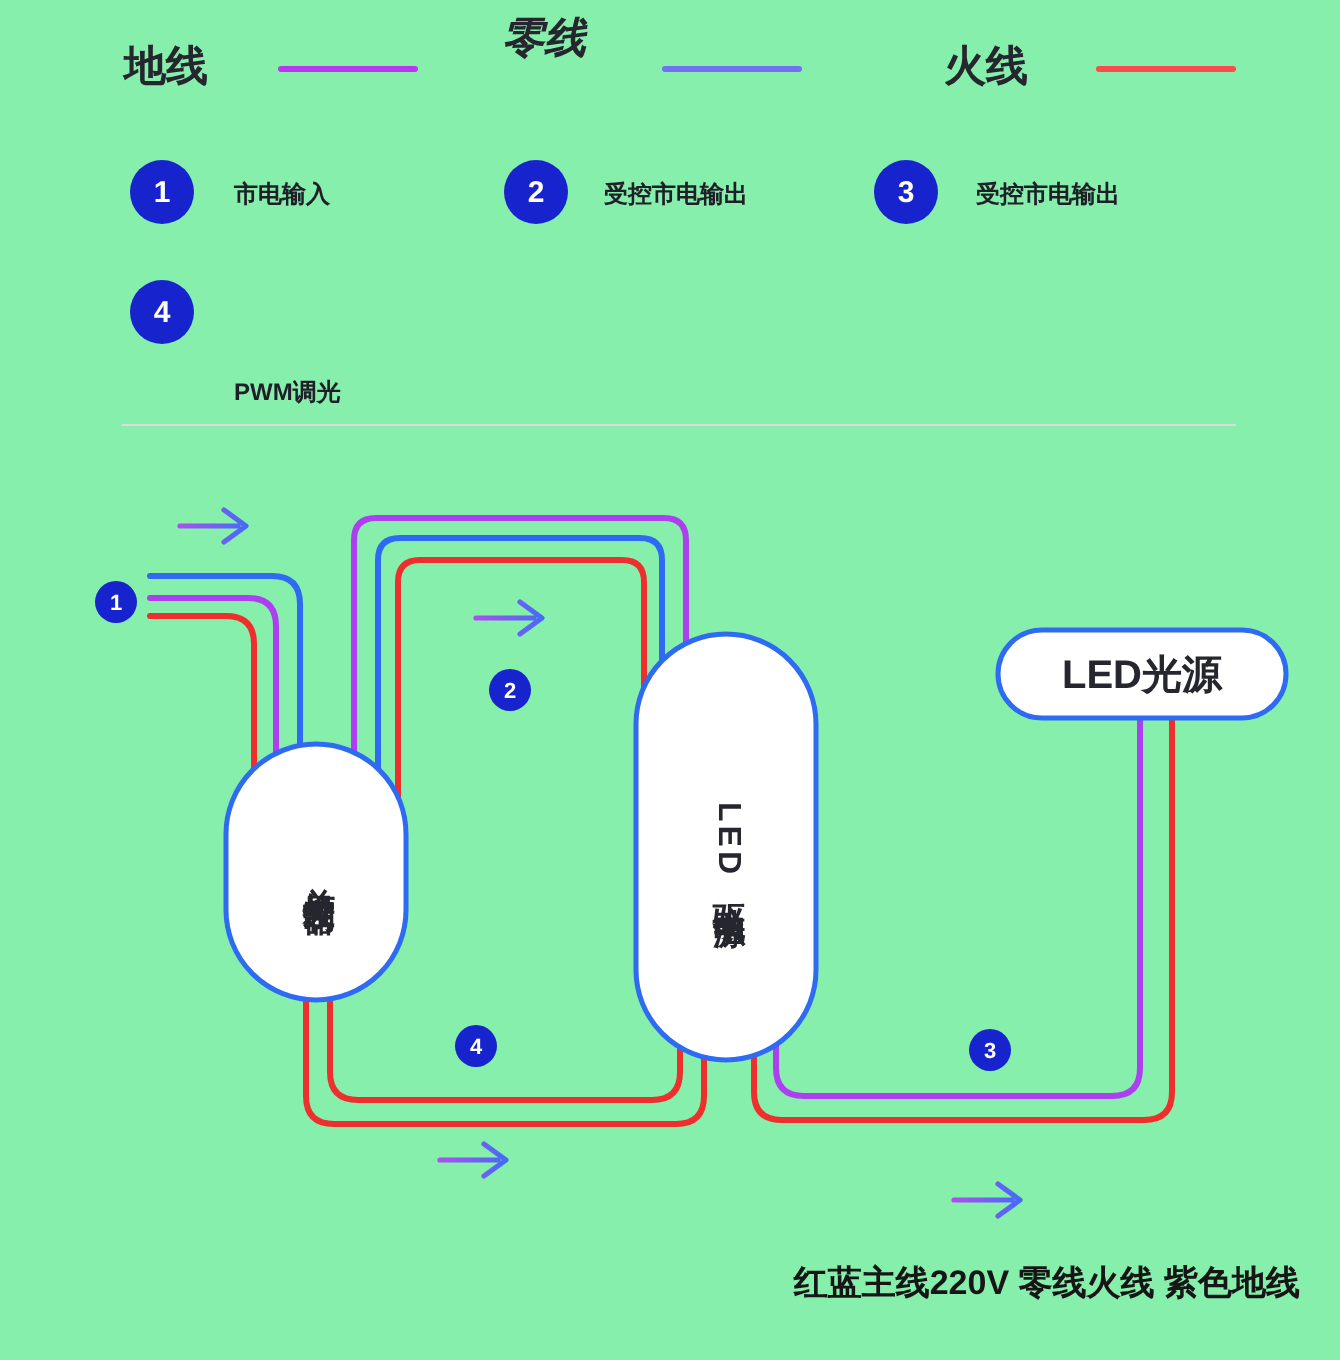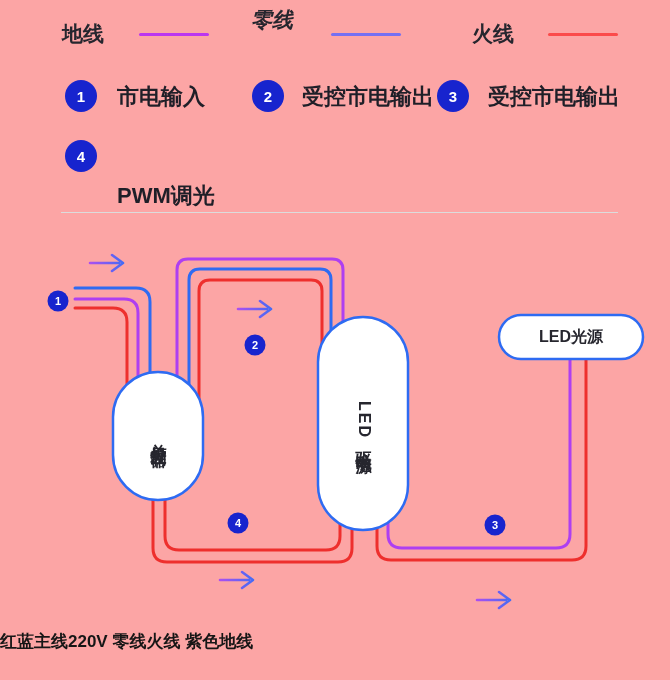--- a/index.html
+++ b/index.html
@@ -1,48 +1,48 @@
 <!DOCTYPE html>
 <html><head>
 <meta charset="utf-8">
 <style>
   html,body{margin:0;padding:0;background:#fff;}
   .page{
-    position:relative;width:670px;height:680px;background:#fca5a5;overflow:hidden;
+    position:relative;width:670px;height:680px;background:#86efac;overflow:hidden;
     font-family:"Liberation Sans",sans-serif;color:#22222a;
   }
   .abs{position:absolute;}
   
   .wire-title{font-size:21px;font-weight:700;color:#26262e;line-height:26px;}
   .wire-swatch{height:3px;width:70px;border-radius:2px;}
   .item-badge{
     width:32px;height:32px;border-radius:50%;background:#1724ce;color:#fff;
     display:flex;align-items:center;justify-content:center;
     font-size:15px;font-weight:700;
   }
-  .item-label{font-size:22px;font-weight:700;color:#1f1f28;line-height:18px;}
+  .item-label{font-size:12px;font-weight:700;color:#1f1f28;line-height:18px;}
   .divider{height:1px;background:#dcdcdc;}
   
   svg{position:absolute;left:0;top:0;}
   .wire{fill:none;stroke-width:3;stroke-linecap:round;}
   .w-blue{stroke:#2e6bf2;}
   .w-red{stroke:#ee2f2d;}
   .w-purple{stroke:#ae3ff1;}
   .node{fill:#ffffff;stroke:#2e6bf2;stroke-width:2.5;}
   .badge-dot{fill:#1724ce;}
   .badge-num{fill:#ffffff;font-family:"Liberation Sans",sans-serif;font-size:11px;font-weight:700;text-anchor:middle;}
   .arrow{fill:none;stroke-width:2.6;stroke-linecap:round;stroke-linejoin:round;}
   .node-label-box{display:flex;align-items:center;justify-content:center;pointer-events:none;}
   .v-text{
     writing-mode:vertical-rl;text-orientation:mixed;
     font-size:16px;font-weight:700;color:#26262e;letter-spacing:2px;
   }
-  .h-text{font-size:16px;font-weight:700;color:#26262e;}
+  .h-text{font-size:20px;font-weight:700;color:#26262e;}
   .caption{
-    width:650px;text-align:left;font-size:17px;font-weight:700;color:#161616;
+    width:650px;text-align:right;font-size:17px;font-weight:700;color:#161616;
   }
 </style>
 </head>
 <body>
 
 <div class="page">
 
   <div class="abs wire-title" style="left:62px;top:21px;">地线</div>
   <div class="abs wire-swatch" style="left: 139px; top: 33px; background: rgb(187, 54, 240);"></div>
 

